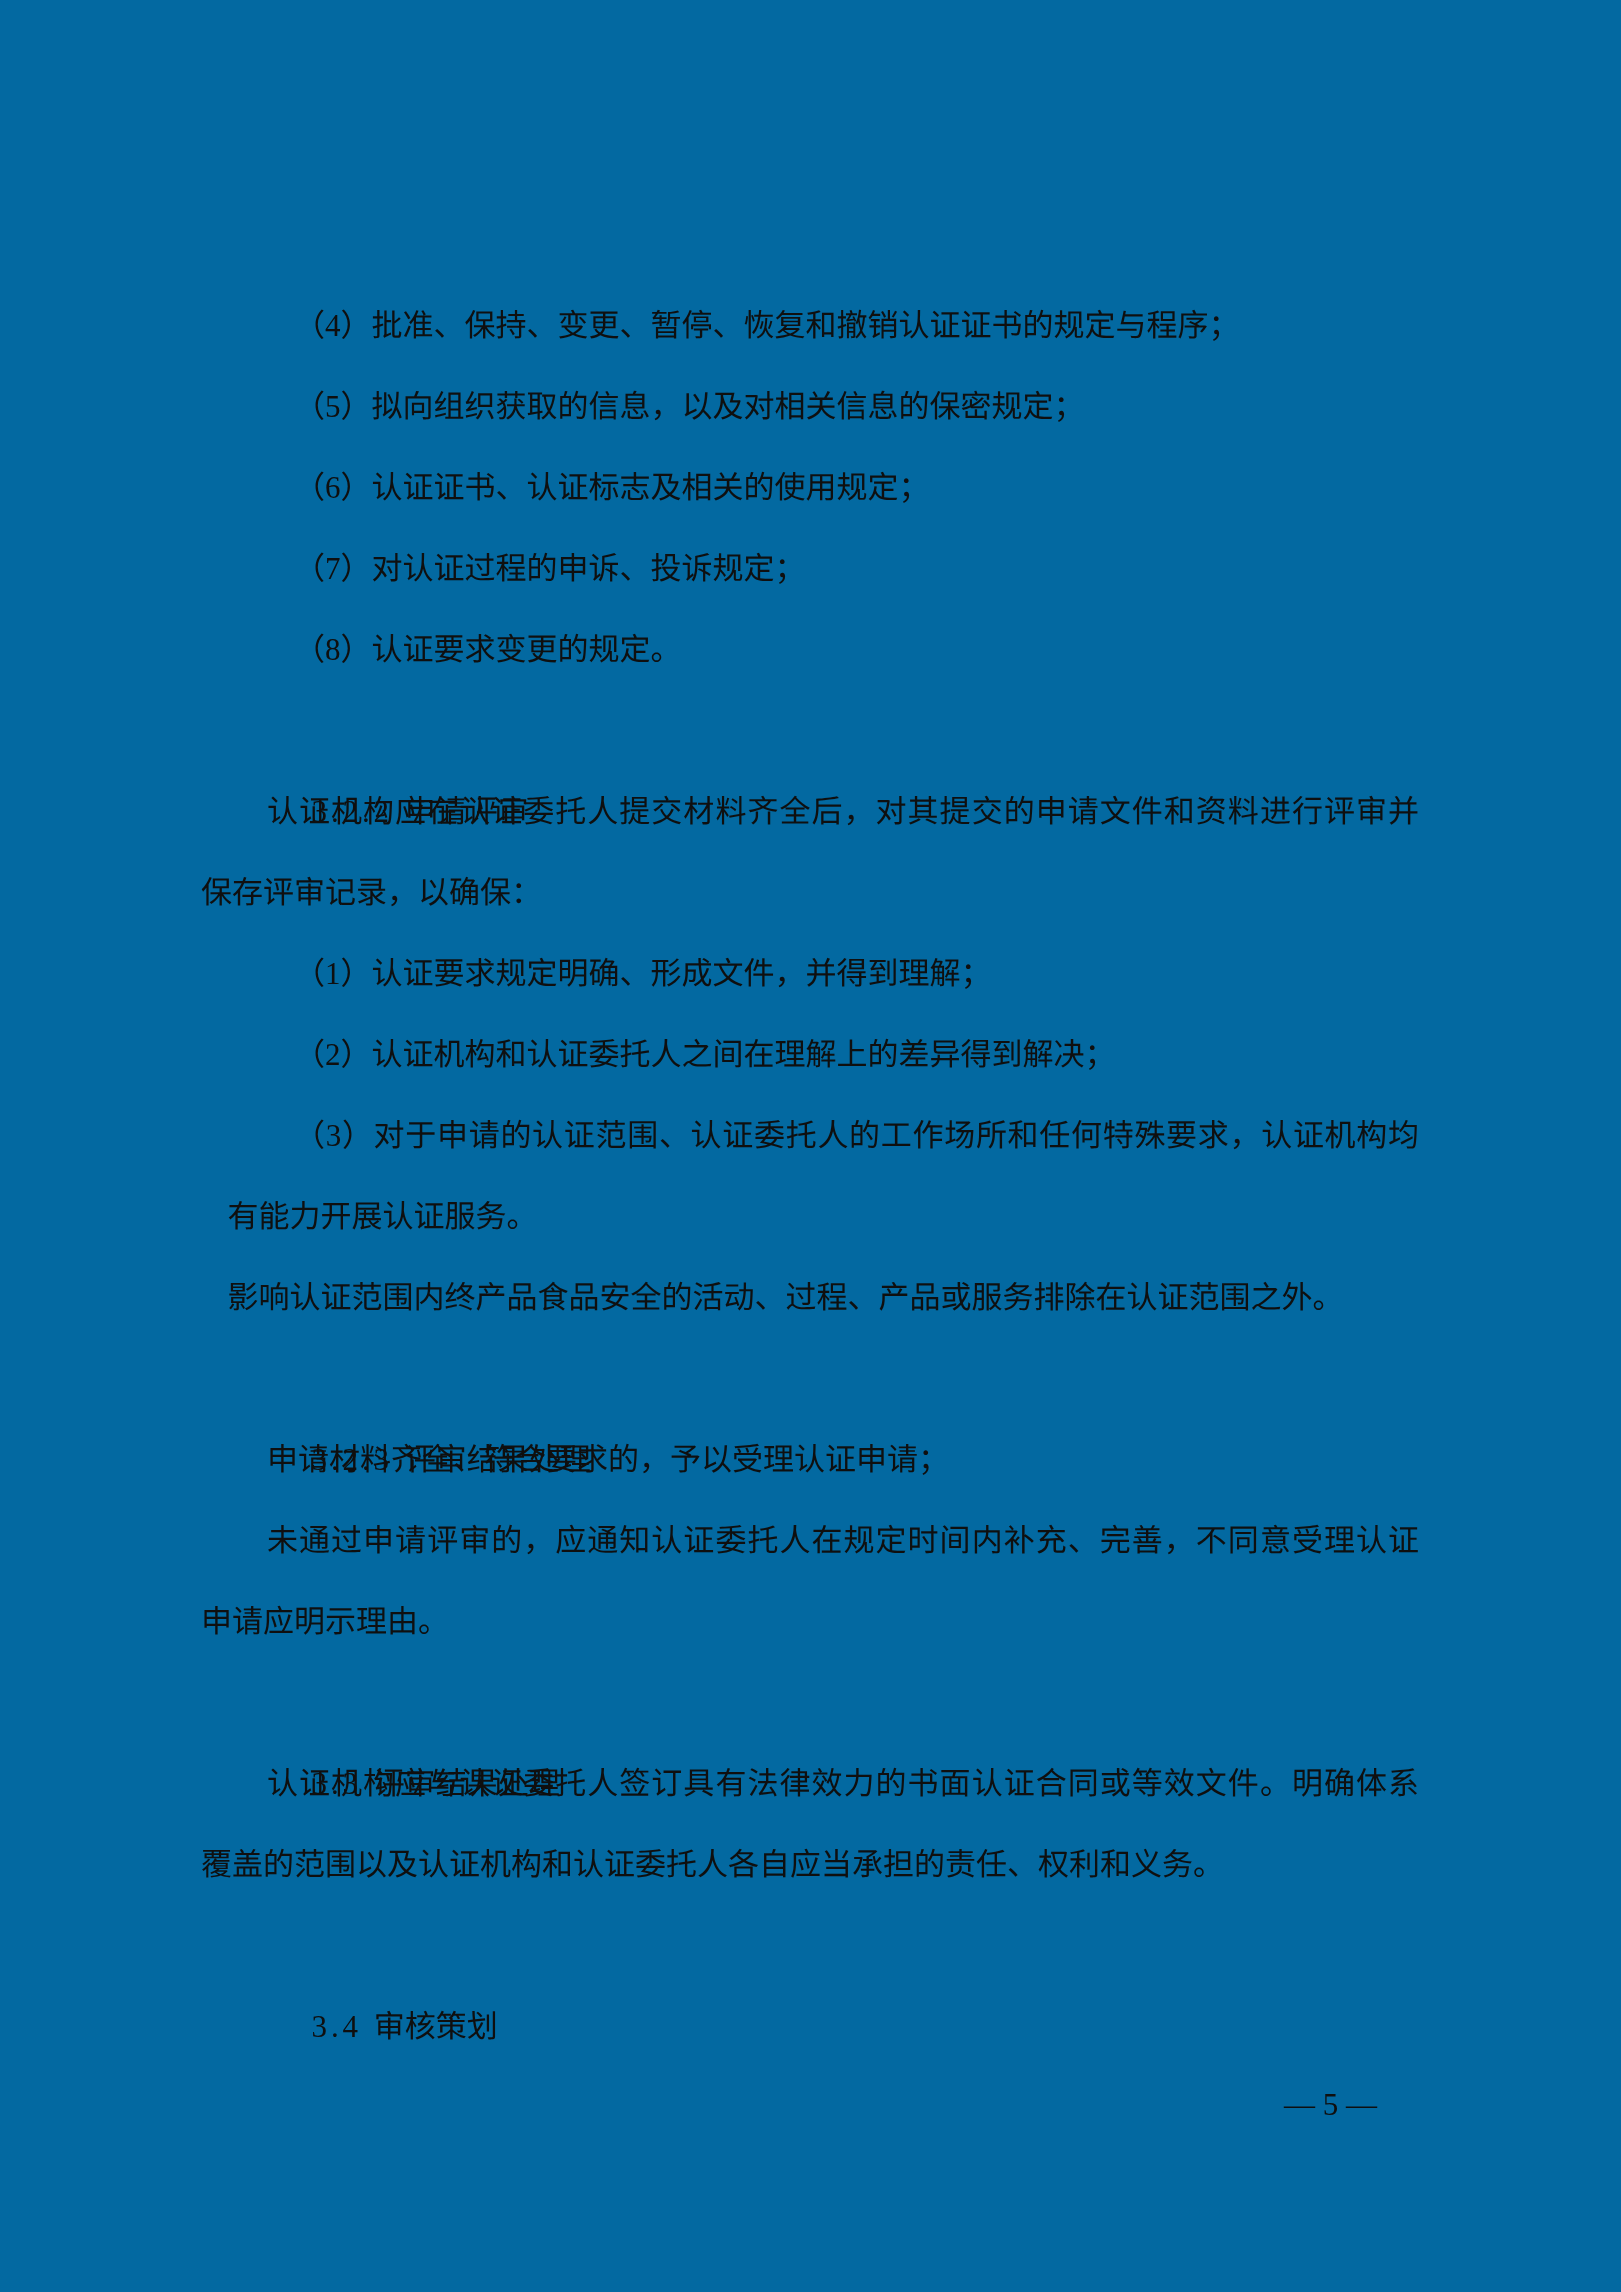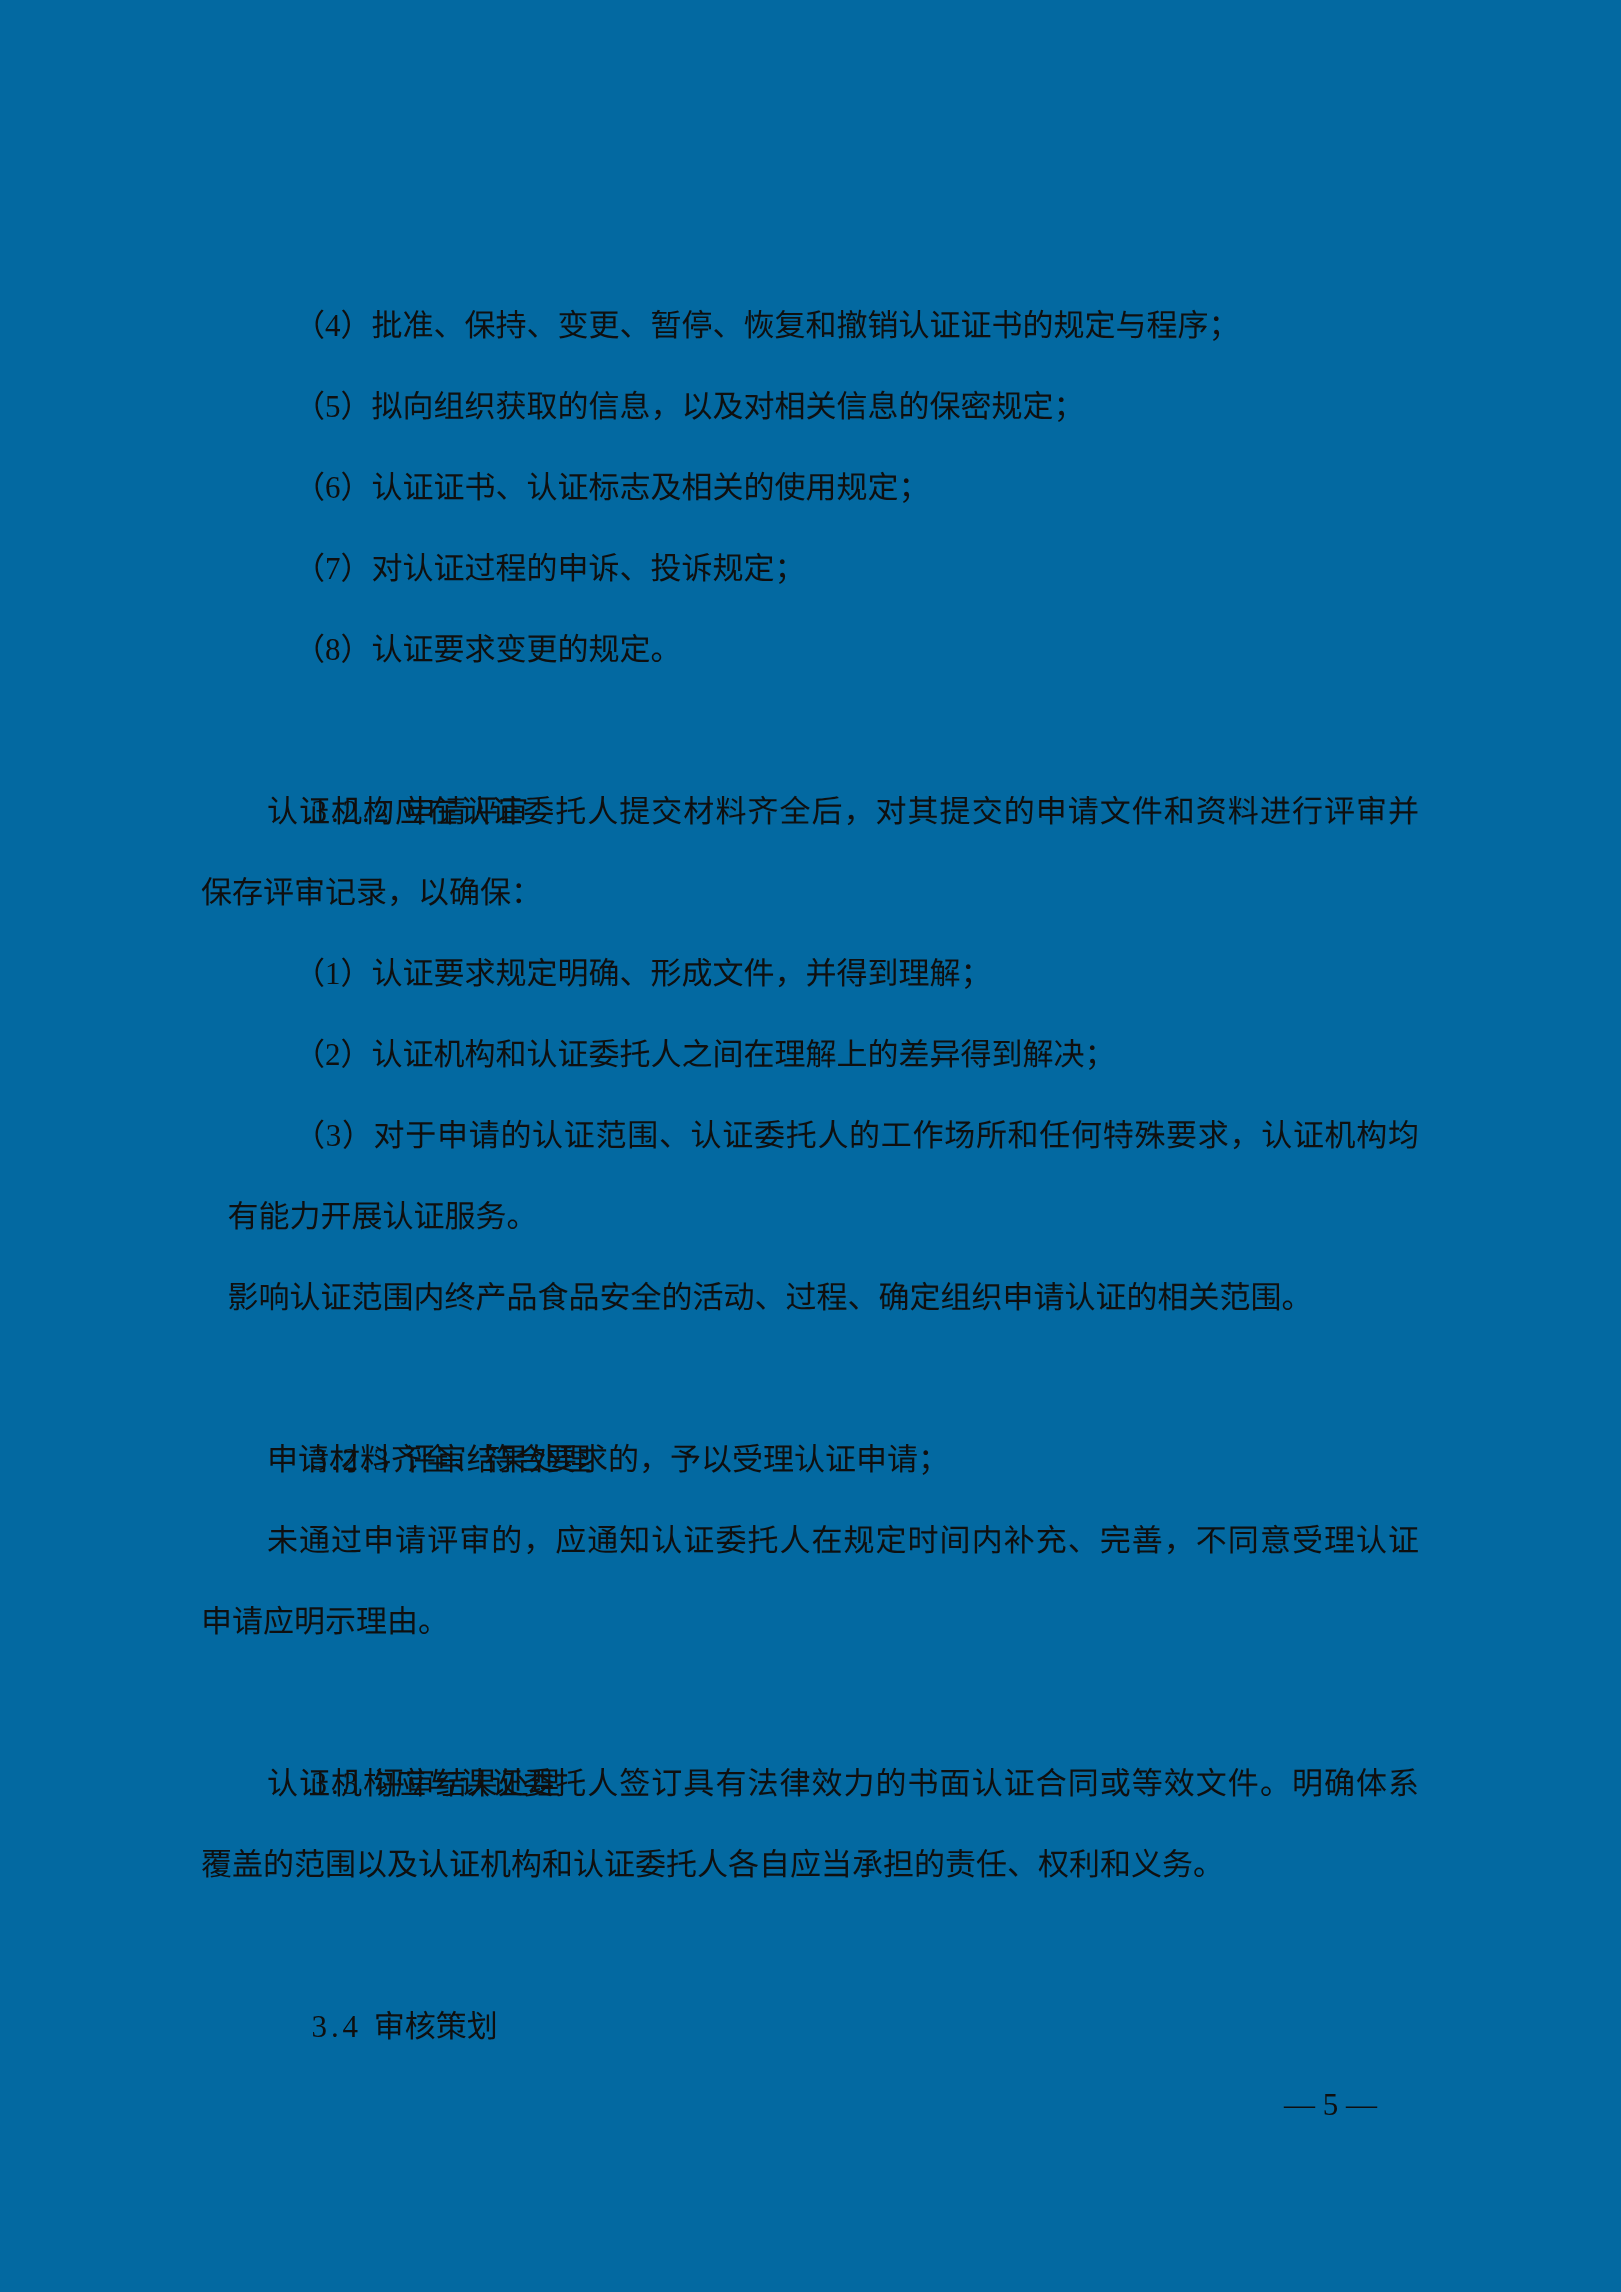--- a/index.html
+++ b/index.html
@@ -72,21 +72,21 @@
       <span class="sec-num">3.2.2</span><span>申请评审</span>
     </div>
 
     <div class="line ind-para just">认证机构应在认证委托人提交材料齐全后，对其提交的申请文件和资料进行评审并</div>
     <div class="line">保存评审记录，以确保：</div>
 
     <div class="line ind-item">（1）认证要求规定明确、形成文件，并得到理解；</div>
     <div class="line ind-item">（2）认证机构和认证委托人之间在理解上的差异得到解决；</div>
     <div class="line ind-item just">（3）对于申请的认证范围、认证委托人的工作场所和任何特殊要求，认证机构均</div>
     <div class="line ind-hang">有能力开展认证服务。</div>
-    <div class="line ind-hang">影响认证范围内终产品食品安全的活动、过程、确定组织申请认证的相关范围。</div>
+    <div class="line ind-hang">影响认证范围内终产品食品安全的活动、过程、产品或服务排除在认证范围之外。</div>
 
     <div class="line ind-head">
       <span class="sec-num">3.2.3</span><span>评审结果处理</span>
     </div>
 
     <div class="line ind-para">申请材料齐全、符合要求的，予以受理认证申请；</div>
     <div class="line ind-para just">未通过申请评审的，应通知认证委托人在规定时间内补充、完善，不同意受理认证</div>
     <div class="line">申请应明示理由。</div>
 
     <div class="line ind-head">

